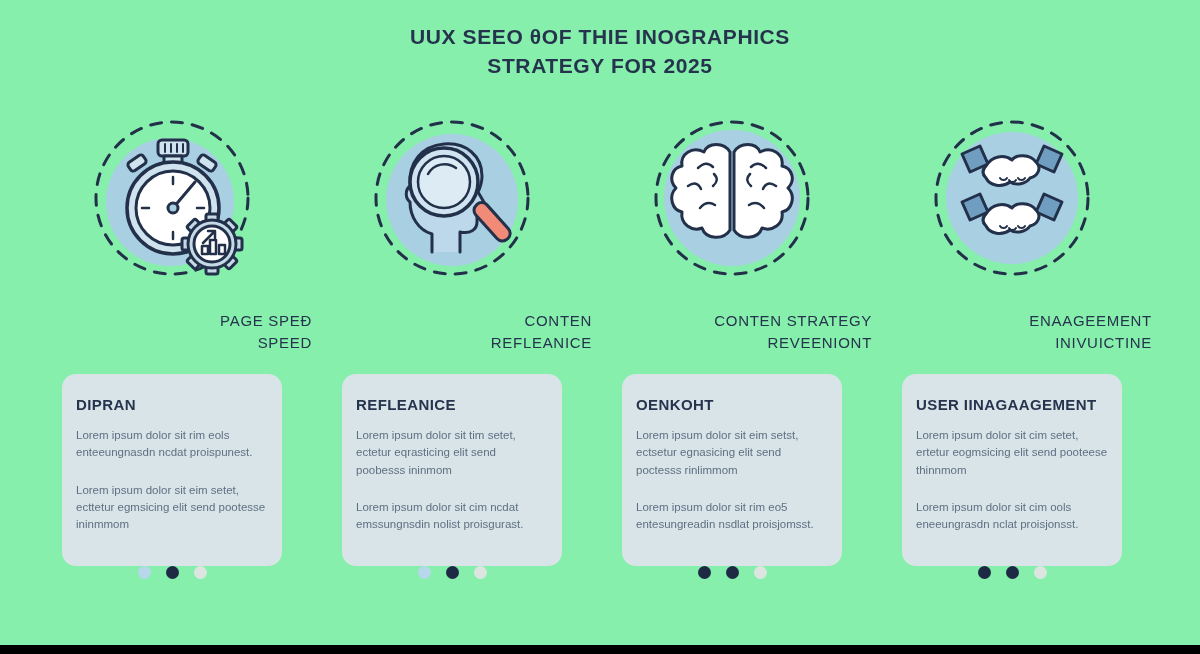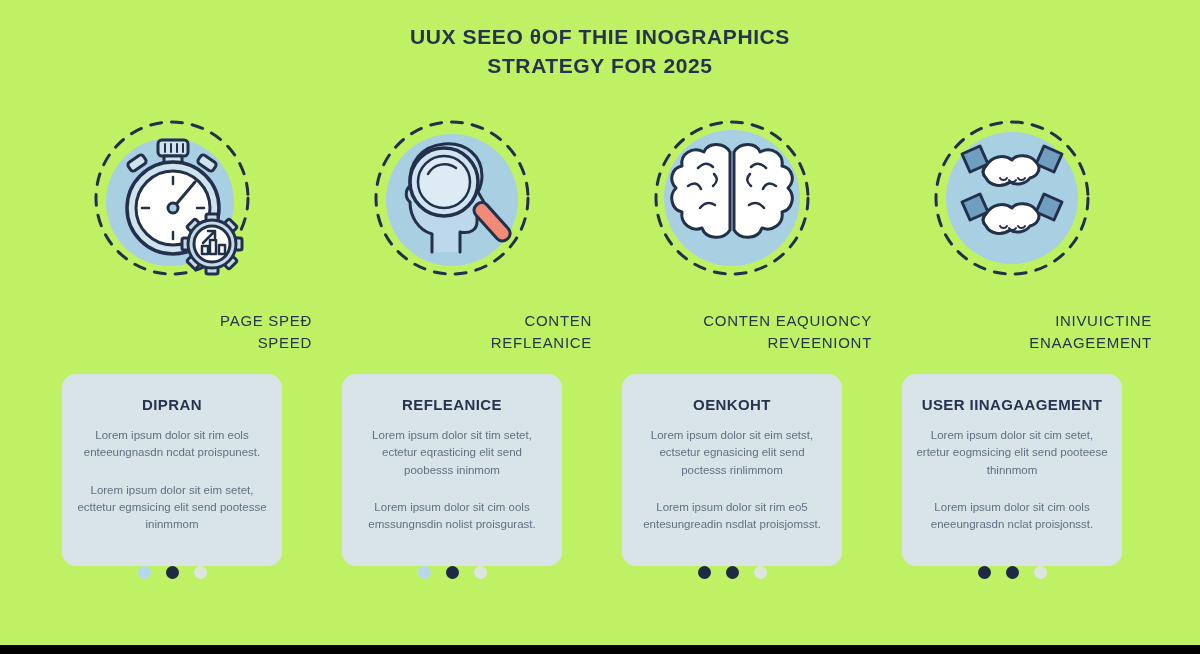--- a/index.html
+++ b/index.html
@@ -1,34 +1,34 @@
 <!DOCTYPE html>
 <html><head>
 <meta charset="utf-8">
 <style>
   html,body{margin:0;padding:0;background:#ffffff;}
   .stage{
-    position:relative;width:1200px;height:654px;background:#bef264;overflow:hidden;
+    position:relative;width:1200px;height:654px;background:#86efac;overflow:hidden;
     font-family:"Liberation Sans",sans-serif;color:#26334d;
   }
   .title{
     position:absolute;top:22px;left:0;width:100%;text-align:center;
     font-size:21px;font-weight:700;letter-spacing:.6px;line-height:29px;color:#26334d;
   }
   .column{position:absolute;top:0;width:260px;height:100%;}
   .col-1{left:42px;} .col-2{left:322px;} .col-3{left:602px;} .col-4{left:882px;}
   .icon-wrap{position:absolute;top:118px;left:50px;width:160px;height:160px;}
   .col-heading{
     position:absolute;top:310px;left:-10px;width:280px;text-align:right;
     font-size:15px;font-weight:400;letter-spacing:.7px;line-height:22px;color:#26334d;
   }
   .card{
     position:absolute;top:374px;left:20px;width:220px;height:192px;
     background:#d9e4e9;border-radius:14px;box-sizing:border-box;
-    padding:22px 14px 0 14px;text-align:center;
+    padding:22px 14px 0 14px;text-align:left;
   }
   .card-title{font-size:15px;font-weight:700;letter-spacing:.4px;color:#26334d;margin-bottom:14px;}
   .card-par{font-size:11.5px;line-height:1.5;color:#5f7082;margin:0 auto 20px auto;max-width:200px;}
   .dots{position:absolute;top:566px;left:0;width:260px;display:flex;justify-content:center;gap:15px;}
   .dot{width:13px;height:13px;border-radius:50%;}
   .dot[data-state="dark"]{background:#1e2a44;}
   .dot[data-state="lightblue"]{background:#b7d8ea;}
   .dot[data-state="pale"]{background:#dde5e1;}
   .bottom-bar{position:absolute;left:0;bottom:0;width:100%;height:9px;background:#000000;}
   svg .ln{stroke:#22304a;stroke-linecap:round;stroke-linejoin:round;}
@@ -110,42 +110,42 @@
         <rect x="100" y="86" width="15" height="46" rx="7" fill="#f18a77" class="ln" stroke-width="3" transform="rotate(-42 107 90)"></rect>
       </svg>
     </div>
     <div class="col-heading">
       <div>CONTEN</div>
       <div>REFLEANICE</div>
     </div>
     <div class="card">
       <div class="card-title">REFLEANICE</div>
       <p class="card-par">Lorem ipsum dolor sit tim setet, ectetur eqrasticing elit send poobesss ininmom</p>
-      <p class="card-par">Lorem ipsum dolor sit cim ools emssungnsdin nolist proisgurast.</p>
+      <p class="card-par">Lorem ipsum dolor sit cim ncdat emssungnsdin nolist proisgurast.</p>
     </div>
     <div class="dots">
       <span class="dot" data-state="lightblue"></span>
       <span class="dot" data-state="dark"></span>
       <span class="dot" data-state="pale"></span>
     </div>
   </div>
 
   <div class="column col-3">
     <div class="icon-wrap">
       <svg width="160" height="160" viewBox="0 0 160 160">
         <circle cx="80" cy="80" r="76" fill="none" class="ln" stroke-width="3" stroke-dasharray="11 10"></circle>
         <circle cx="80" cy="80" r="68" fill="#a9cfe3"></circle>
         <path d="M78,34 C72,24 56,24 52,34 C40,28 28,36 30,48 C20,50 16,62 24,70 C16,78 20,92 30,94 C28,106 40,114 50,110 C54,122 72,122 78,112 Z" fill="#ffffff" class="ln" stroke-width="3"></path>
         <path d="M82,34 C88,24 104,24 108,34 C120,28 132,36 130,48 C140,50 144,62 136,70 C144,78 140,92 130,94 C132,106 120,114 110,110 C106,122 88,122 82,112 Z" fill="#ffffff" class="ln" stroke-width="3"></path>
         <path d="M46,50 q8,-8 15,-1 M36,68 q9,-6 13,3 M48,90 q7,-8 15,-3 M62,56 q6,6 -1,12" fill="none" class="ln" stroke-width="2.5"></path>
         <path d="M114,50 q-8,-8 -15,-1 M124,68 q-9,-6 -13,3 M112,90 q-7,-8 -15,-3 M98,56 q-6,6 1,12" fill="none" class="ln" stroke-width="2.5"></path>
       </svg>
     </div>
     <div class="col-heading">
-      <div>CONTEN EAQUIONCY</div>
+      <div>CONTEN STRATEGY</div>
       <div>REVEENIONT</div>
     </div>
     <div class="card">
       <div class="card-title">OENKOHT</div>
       <p class="card-par">Lorem ipsum dolor sit eim setst, ectsetur egnasicing elit send poctesss rinlimmom</p>
       <p class="card-par">Lorem ipsum dolor sit rim eo5 entesungreadin nsdlat proisjomsst.</p>
     </div>
     <div class="dots">
       <span class="dot" data-state="dark"></span>
       <span class="dot" data-state="dark"></span>
@@ -166,22 +166,22 @@
         </g>
         <g transform="translate(0,48)">
           <polygon points="30,36 48,28 56,46 38,54" fill="#6f9ec0" class="ln" stroke-width="3"></polygon>
           <polygon points="130,36 112,28 104,46 122,54" fill="#6f9ec0" class="ln" stroke-width="3"></polygon>
           <path d="M54,48 C60,38 72,36 80,42 C84,36 98,36 104,44 C110,50 106,58 98,60 C94,66 84,68 78,64 C70,70 58,68 54,60 C50,56 50,52 54,48 Z" fill="#ffffff" class="ln" stroke-width="3"></path>
           <path d="M68,60 a4,4 0 0 0 7,0 M77,62 a4,4 0 0 0 7,0 M86,60 a4,4 0 0 0 7,0" fill="none" class="ln" stroke-width="2"></path>
         </g>
       </svg>
     </div>
     <div class="col-heading">
+      <div>ENAAGEEMENT</div>
       <div>INIVUICTINE</div>
-      <div>ENAAGEEMENT</div>
     </div>
     <div class="card">
       <div class="card-title">USER IINAGAAGEMENT</div>
       <p class="card-par">Lorem ipsum dolor sit cim setet, ertetur eogmsicing elit send pooteese thinnmom</p>
       <p class="card-par">Lorem ipsum dolor sit cim ools eneeungrasdn nclat proisjonsst.</p>
     </div>
     <div class="dots">
       <span class="dot" data-state="dark"></span>
       <span class="dot" data-state="dark"></span>
       <span class="dot" data-state="pale"></span>

